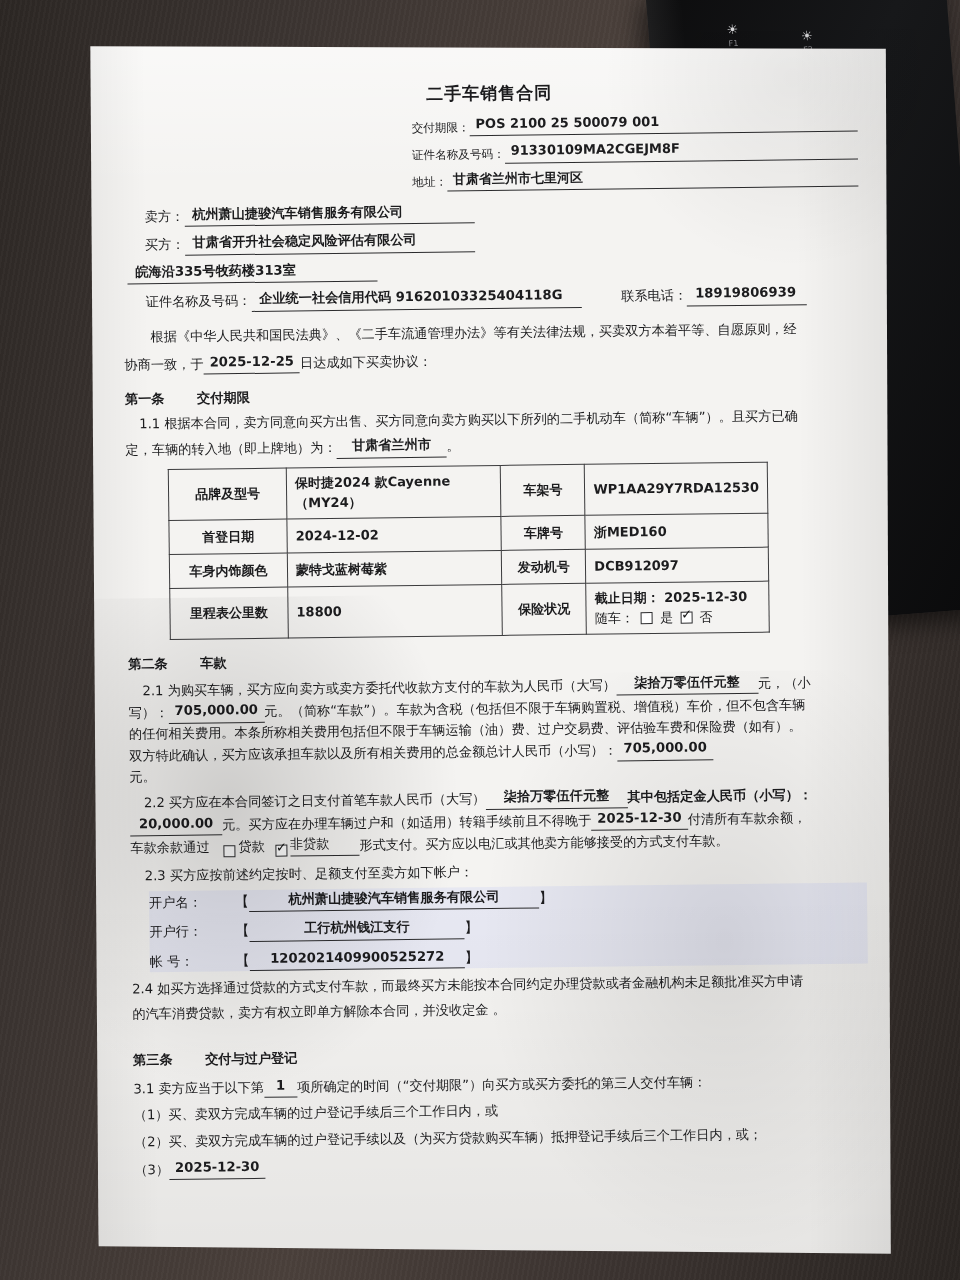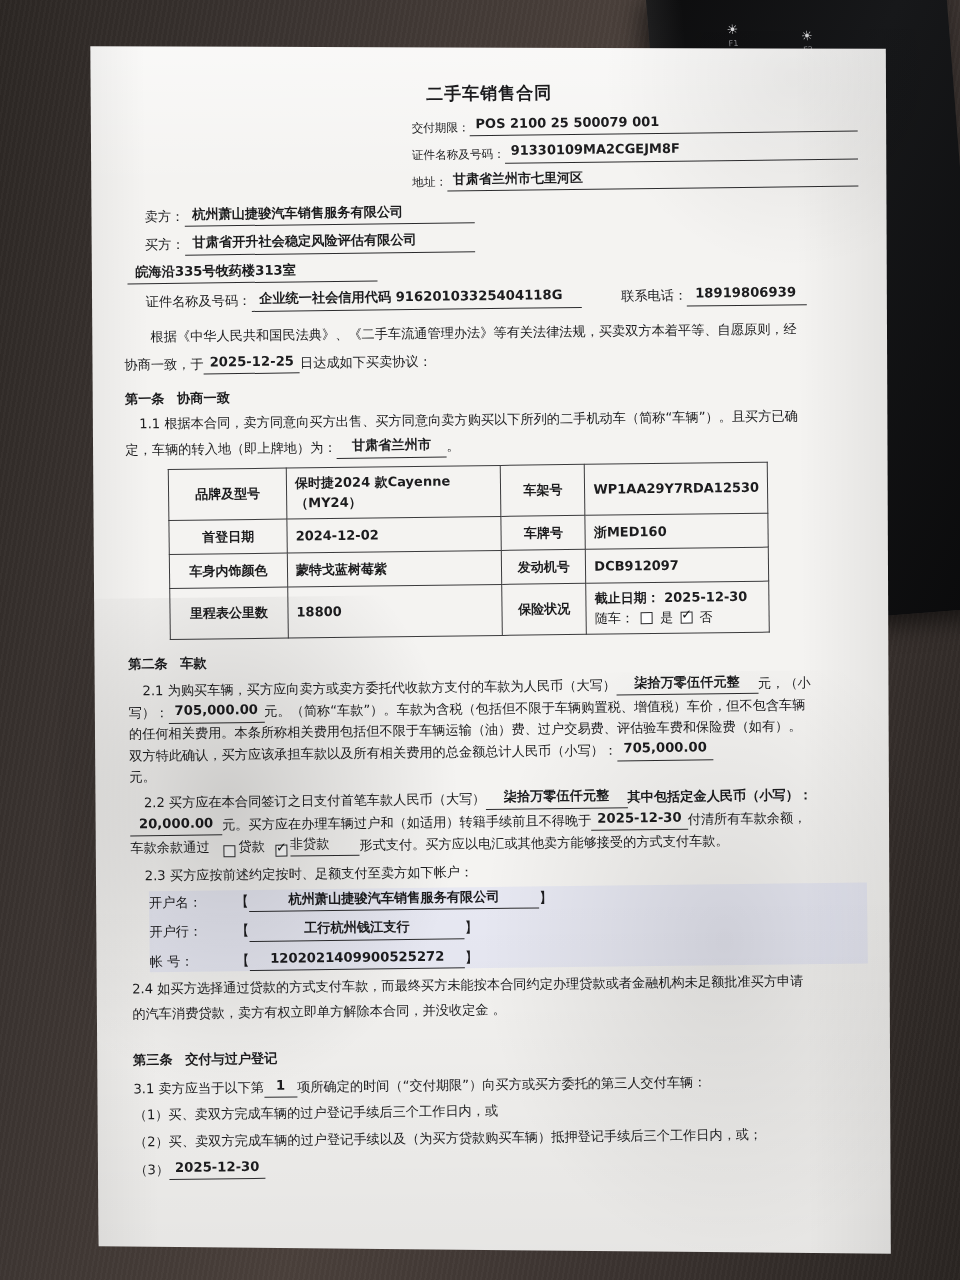--- a/index.html
+++ b/index.html
@@ -122,21 +122,21 @@
     font-weight: bold;
   }
   .party-row .v.long { min-width: 290px; }
   .party-row .spacer { flex: 1; }
 
   .row-inline { display:flex; align-items:flex-end; }
   .u { border-bottom: 1px solid #2b2b2d; padding: 0 6px 1px 6px; font-weight: bold; }
 
   p.para { margin: 8px 0 6px 0; text-indent: 2em; text-align: justify; }
   .clause-title { font-weight: bold; margin: 14px 0 4px 0; }
-  .clause-title .cn { margin-right: 8px; }
+  .clause-title .cn { margin-right: 28px; }
   .clause { margin: 4px 0; text-align: justify; }
 
   
   table.veh {
     border-collapse: collapse;
     width: 600px;
     margin: 8px 0 10px 42px;
     font-size: 13px;
   }
   table.veh td {
@@ -265,21 +265,21 @@
       <p class="para">根据《中华人民共和国民法典》、《二手车流通管理办法》等有关法律法规，买卖双方本着平等、自愿原则，经</p>
       <div class="row-inline">
         <span>协商一致，于</span>
         <span class="u">2025-12-25</span>
         <span>日达成如下买卖协议：</span>
       </div>
     </div>
 
     <div class="clause-title">
       <span class="cn">第一条</span>
-      <span>协商一致</span>
+      <span>交付期限</span>
     </div>
     <div class="clause" style="margin-left:14px;">1.1 根据本合同，卖方同意向买方出售、买方同意向卖方购买以下所列的二手机动车（简称“车辆”）。且买方已确</div>
     <div class="row-inline">
       <span>定，车辆的转入地（即上牌地）为：</span>
       <span class="u" style="min-width:110px; text-align:center;">甘肃省兰州市</span>
       <span>。</span>
     </div>
 
     <table class="veh">
       <tbody>

